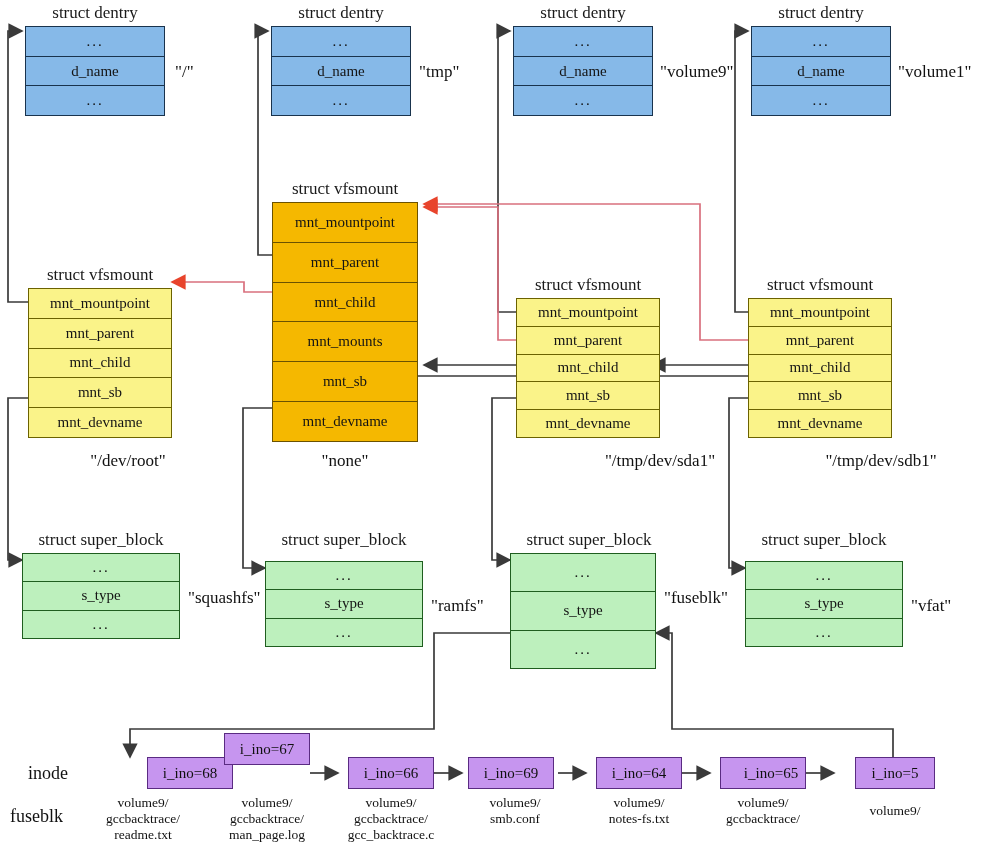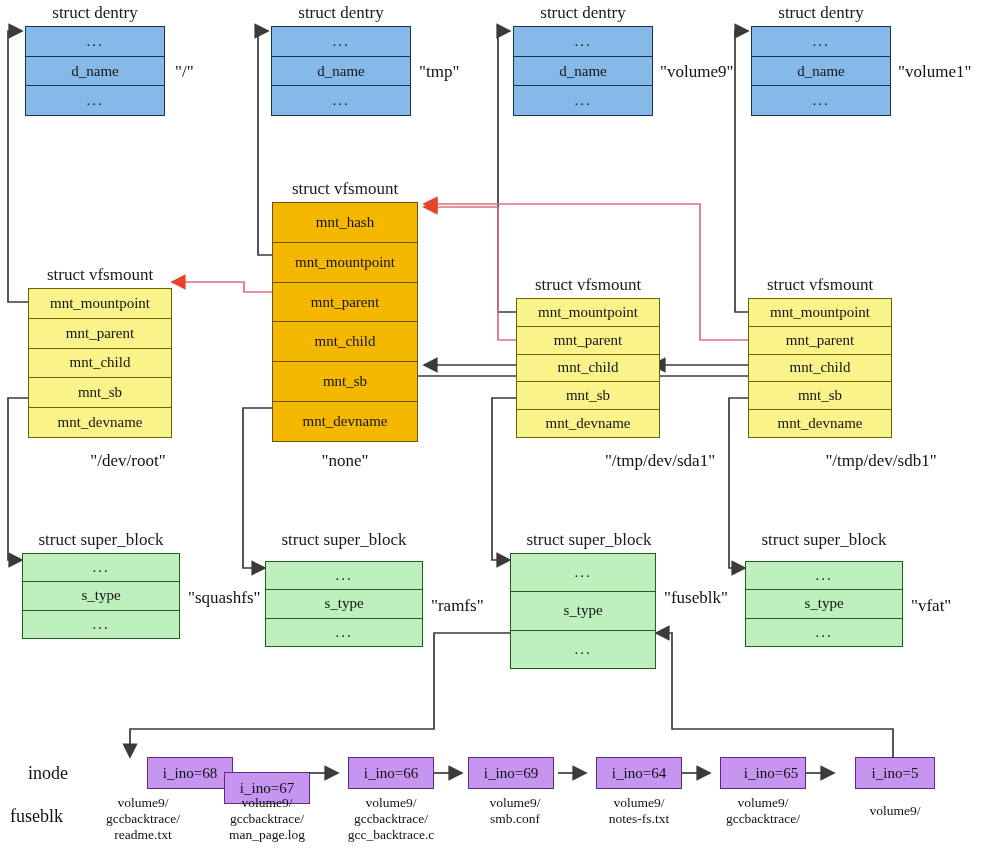--- a/index.html
+++ b/index.html
@@ -145,24 +145,24 @@
   <div class="struct-title" style="left:751px;top:4px;width:140px;">struct dentry</div>
   <div class="box dentry" style="left:751px;top:26px;width:140px;height:90px;">
     <div class="row dots">...</div>
     <div class="row">d_name</div>
     <div class="row dots">...</div>
   </div>
   <div class="side-label" style="left:898px;top:63px;">"volume1"</div>
 
   <div class="struct-title" style="left:272px;top:180px;width:146px;">struct vfsmount</div>
   <div class="box vfs-hl" style="left:272px;top:202px;width:146px;height:240px;">
-    <div class="row">mnt_hash</div>
-    <div class="row">mnt_mountpoint</div>
-    <div class="row">mnt_parent</div>
-    <div class="row">mnt_child</div>
+    <div class="row">mnt_mountpoint</div>
+    <div class="row">mnt_parent</div>
+    <div class="row">mnt_child</div>
+    <div class="row">mnt_mounts</div>
     <div class="row">mnt_sb</div>
     <div class="row">mnt_devname</div>
   </div>
   <div class="under-label" style="left:272px;top:452px;width:146px;">"none"</div>
 
   <div class="struct-title" style="left:28px;top:266px;width:144px;">struct vfsmount</div>
   <div class="box vfs" style="left:28px;top:288px;width:144px;height:150px;">
     <div class="row">mnt_mountpoint</div>
     <div class="row">mnt_parent</div>
     <div class="row">mnt_child</div>
@@ -226,21 +226,21 @@
   <div class="rowlabel" style="left:28px;top:763px;">inode</div>
   <div class="rowlabel" style="left:10px;top:806px;">fuseblk</div>
 
   <div class="inode" style="left:100px;top:757px;width:86px;height:32px;margin-left:47px;">
     <span>i_ino=68</span>
   </div>
   <div class="fname" style="left:83px;top:795px;white-space:pre-line;">volume9/
 gccbacktrace/
 readme.txt</div>
 
-  <div class="inode" style="left:224px;top:772px;width:86px;height:32px;">
+  <div class="inode" style="left:224px;top:733px;width:86px;height:32px;">
     <span>i_ino=67</span>
   </div>
   <div class="fname" style="left:207px;top:795px;white-space:pre-line;">volume9/
 gccbacktrace/
 man_page.log</div>
 
   <div class="inode" style="left:348px;top:757px;width:86px;height:32px;">
     <span>i_ino=66</span>
   </div>
   <div class="fname" style="left:331px;top:795px;white-space:pre-line;">volume9/

